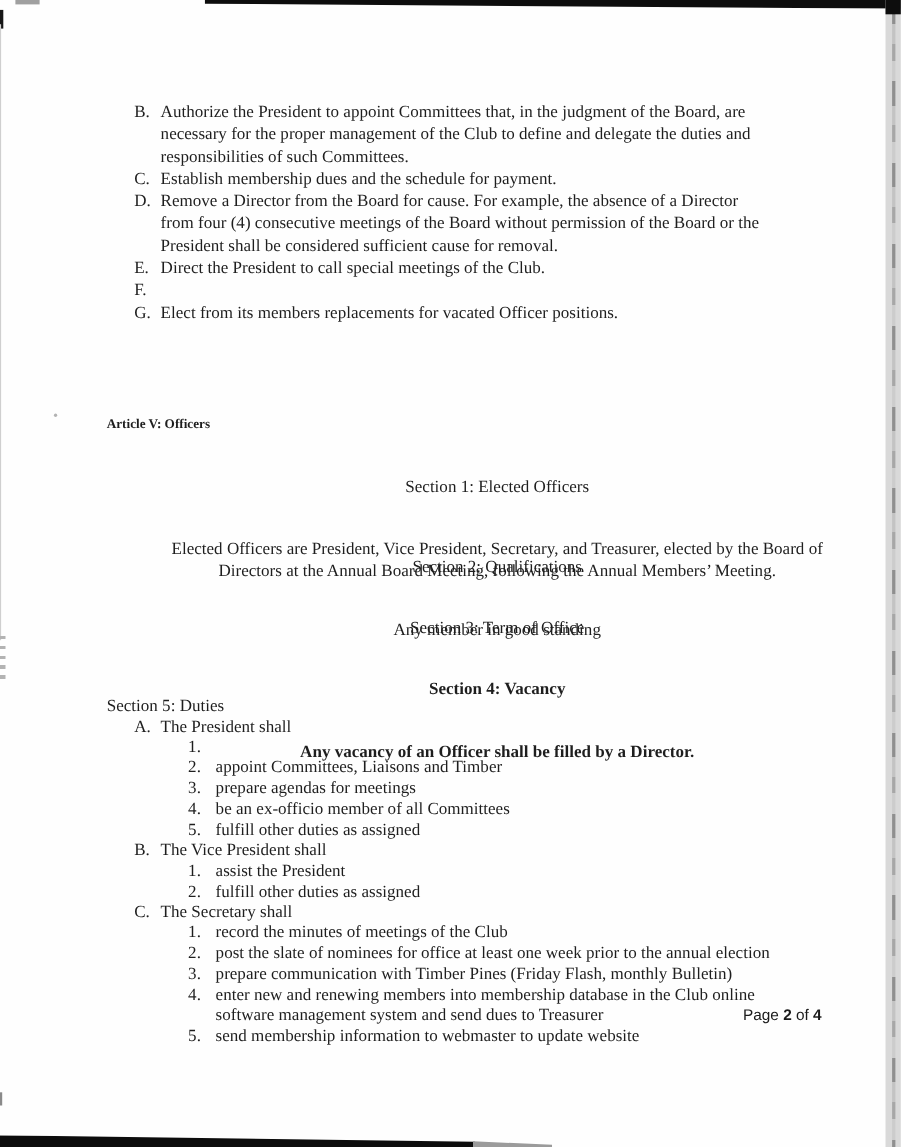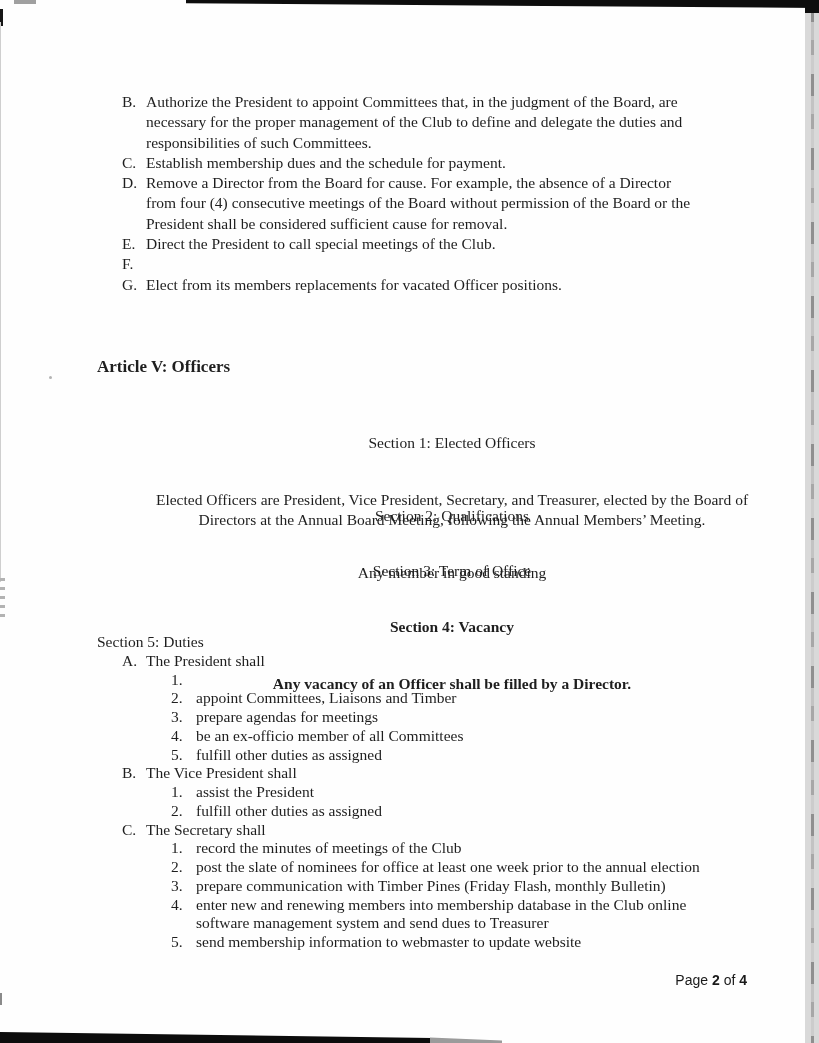--- a/index.html
+++ b/index.html
@@ -32,30 +32,30 @@
   .art-dot{top:376px;left:49px;width:3px;height:3px;border-radius:50%;background:#b3b3b3;}
 
   
   .blk{position:absolute;left:97px;font-size:15.5px;}
   .letters{top:92px;line-height:20.3px;width:690px;}
   .row{display:flex;align-items:flex-start;}
   .row .lbl{flex:0 0 24px;margin-left:25px;}
   .row .txt{white-space:pre;}
   .nrow .lbl{flex:0 0 25px;margin-left:74px;}
 
-  .article-heading{top:357px;font-weight:bold;font-size:17px;margin:0;}
+  .article-heading{top:378px;font-weight:bold;font-size:12px;margin:0;}
 
   .sec{line-height:19.3px;white-space:pre;width:710px;text-align:center;}
   .sec-title{white-space:pre;}
   .sec-body{white-space:pre;}
   .sec1{top:394px;} .sec2{top:467px;} .sec3{top:522px;} .sec4{top:578px;font-weight:bold;}
 
   .sec5{top:633px;line-height:18.75px;width:700px;white-space:normal;}
 
-  .footer{position:absolute;top:972px;left:0;width:747px;text-align:right;
+  .footer{position:absolute;top:914px;left:0;width:747px;text-align:right;
     font-family:"Liberation Sans", sans-serif;font-size:14px;color:#1a1a1a;}
   .footer b{font-weight:700;}
 </style>
 </head>
 <body>
 
 <div class="page">
 
   <div class="art art-top-band"></div>
   <div class="art art-topleft-dash"></div>

